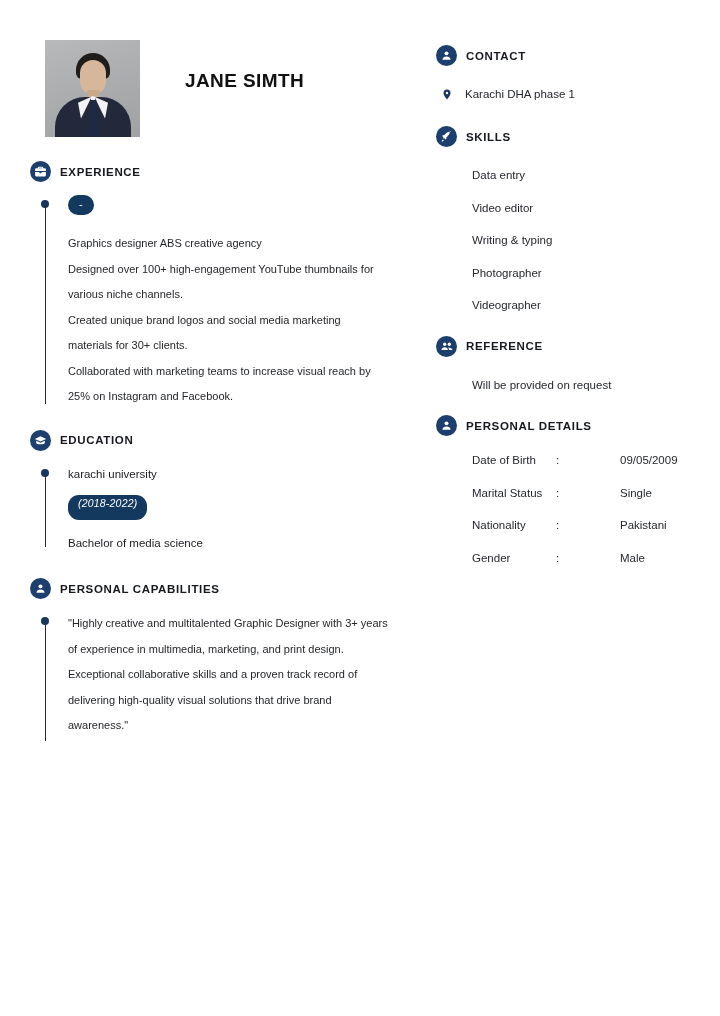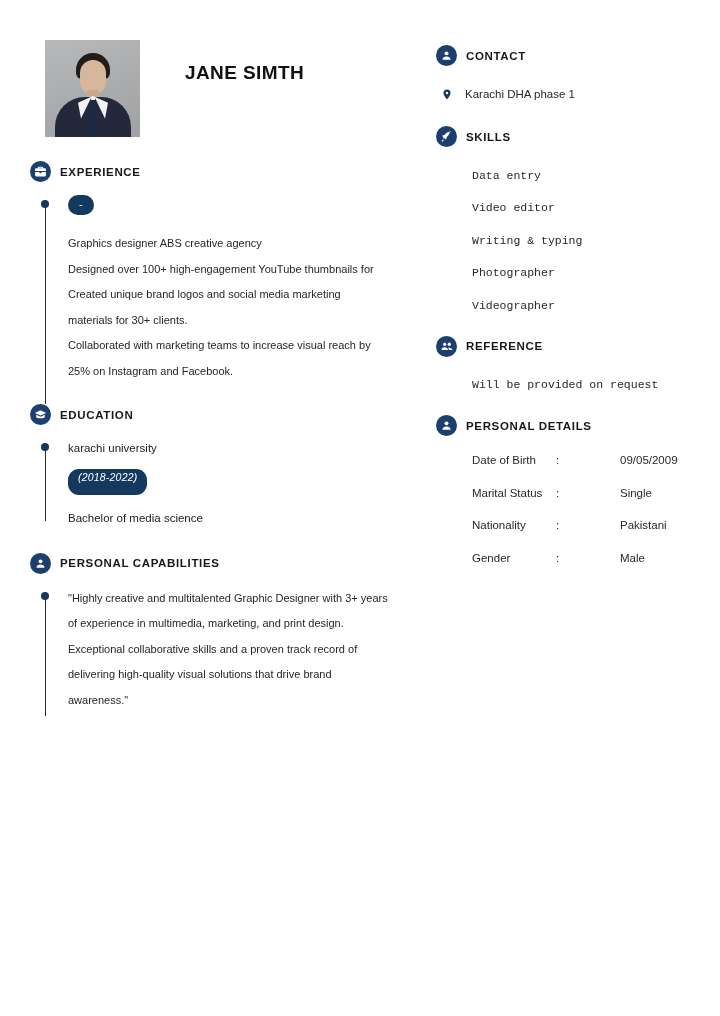--- a/index.html
+++ b/index.html
@@ -105,21 +105,21 @@
     background: #23293a;
     clip-path: polygon(0 0, 100% 100%, 0 100%);
   }
 
   .name {
     font-size: 19px;
     font-weight: bold;
     letter-spacing: 0.4px;
     color: #111111;
     margin-left: 45px;
-    margin-top: 22px;
+    margin-top: 30px;
     white-space: nowrap;
   }
 
   
   .section {
     position: relative;
   }
   .sec-head {
     display: flex;
     align-items: center;
@@ -222,21 +222,20 @@
     color: #23262b;
     white-space: nowrap;
   }
   .plain-row {
     font-size: 11.5px;
     color: #25282d;
     height: 32.5px;
     display: flex;
     align-items: center;
     padding-left: 36px;
-    font-family: Liberation Mono, monospace;
   }
   .pd-row {
     display: flex;
     align-items: center;
     height: 32.5px;
     padding-left: 36px;
     font-size: 11.5px;
     color: #25282d;
   }
   .pd-label { width: 84px; flex: 0 0 auto; }
@@ -289,20 +288,21 @@
       <div class="timeline">
         <span class="tl-dot"></span>
         <span class="tl-line" style="height:198px;"></span>
 
         <span class="pill pill-dash">-</span>
 
         <div class="sp-16"></div>
 
         <div class="body-line">Graphics designer ABS creative agency</div>
         <div class="body-line">Designed over 100+ high-engagement YouTube thumbnails for</div>
+        <div class="body-line">various niche channels.</div>
         <div class="body-line">Created unique brand logos and social media marketing</div>
         <div class="body-line">materials for 30+ clients.</div>
         <div class="body-line">Collaborated with marketing teams to increase visual reach by</div>
         <div class="body-line">25% on Instagram and Facebook.</div>
       </div>
     </div>
 
     <div class="sp-20"></div>
 
     <div class="section">

